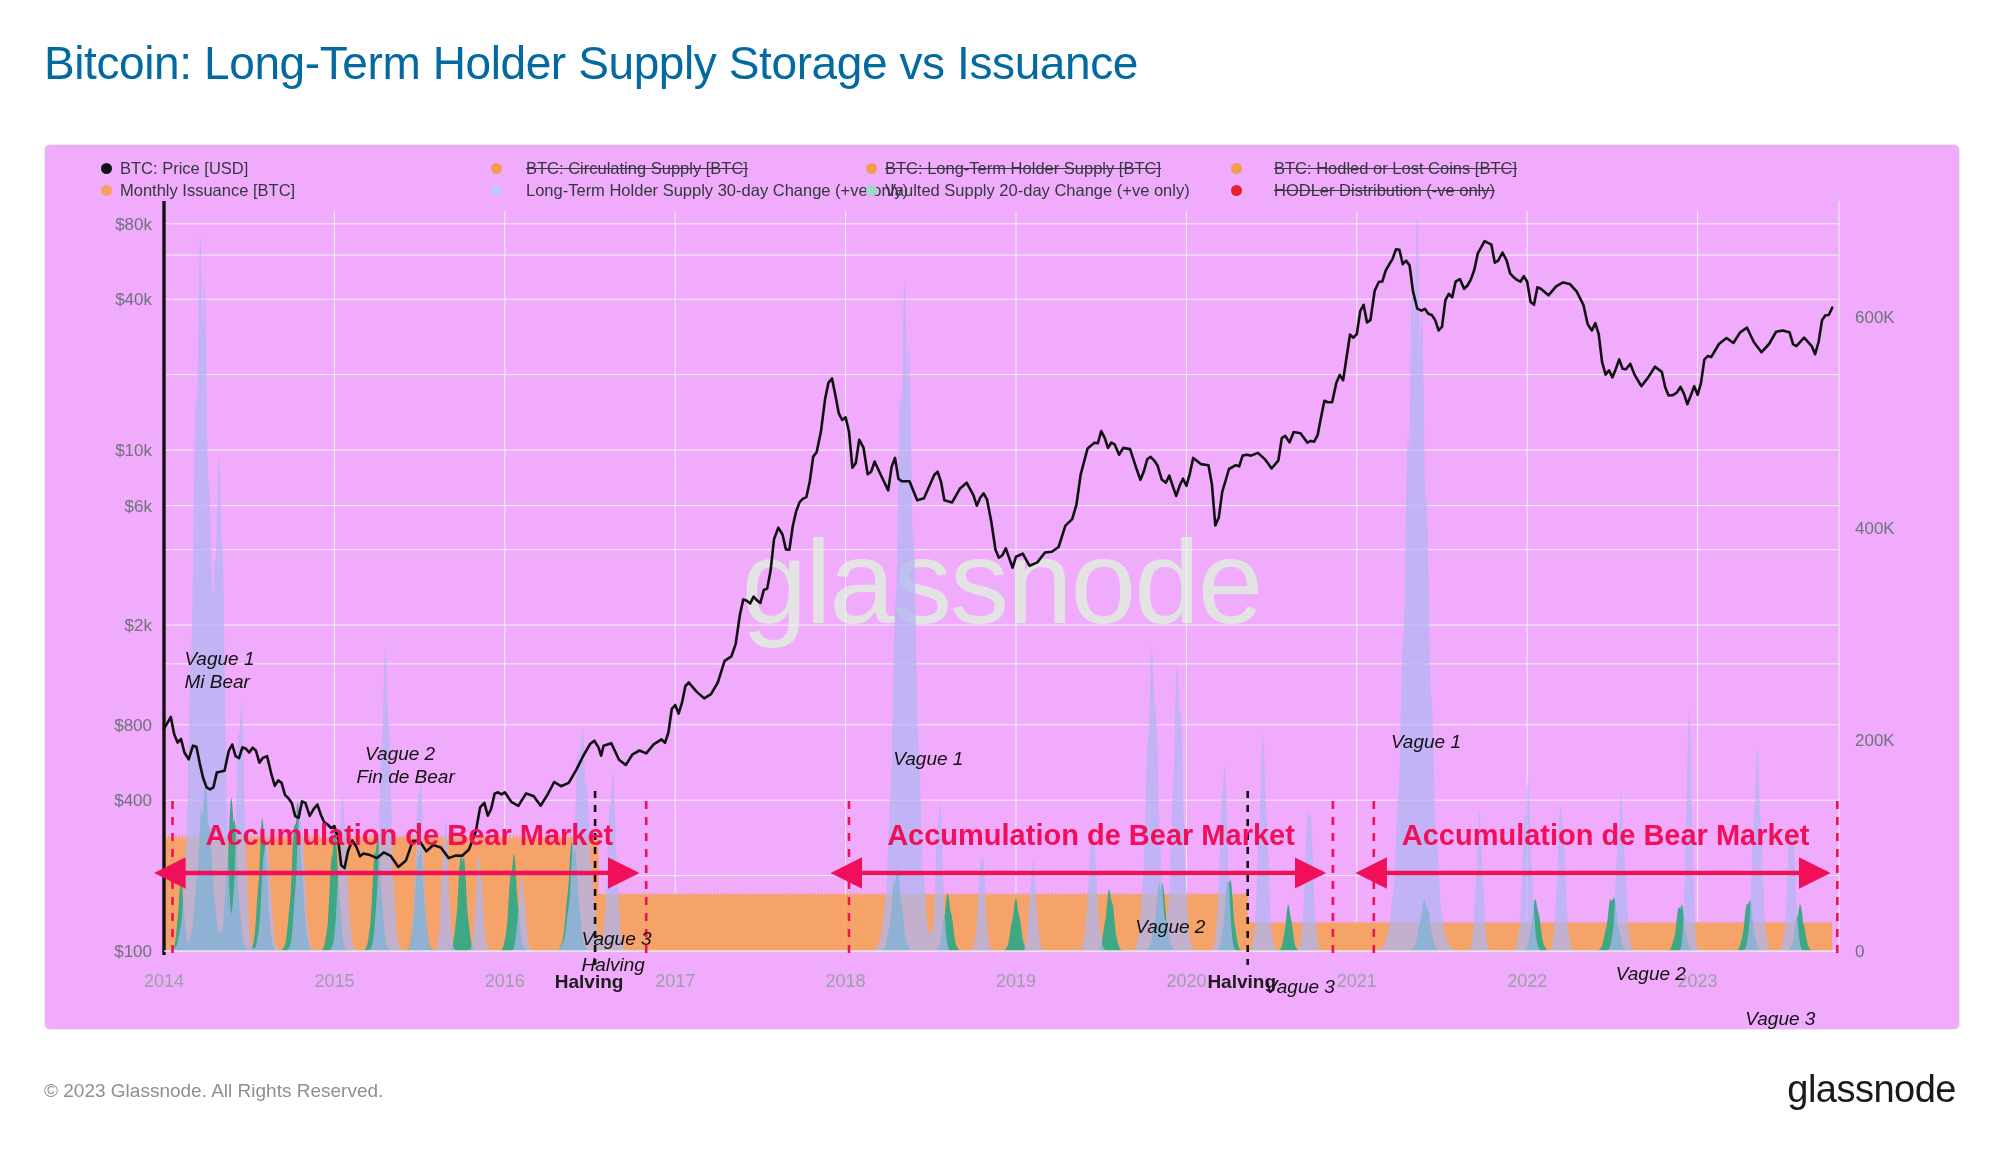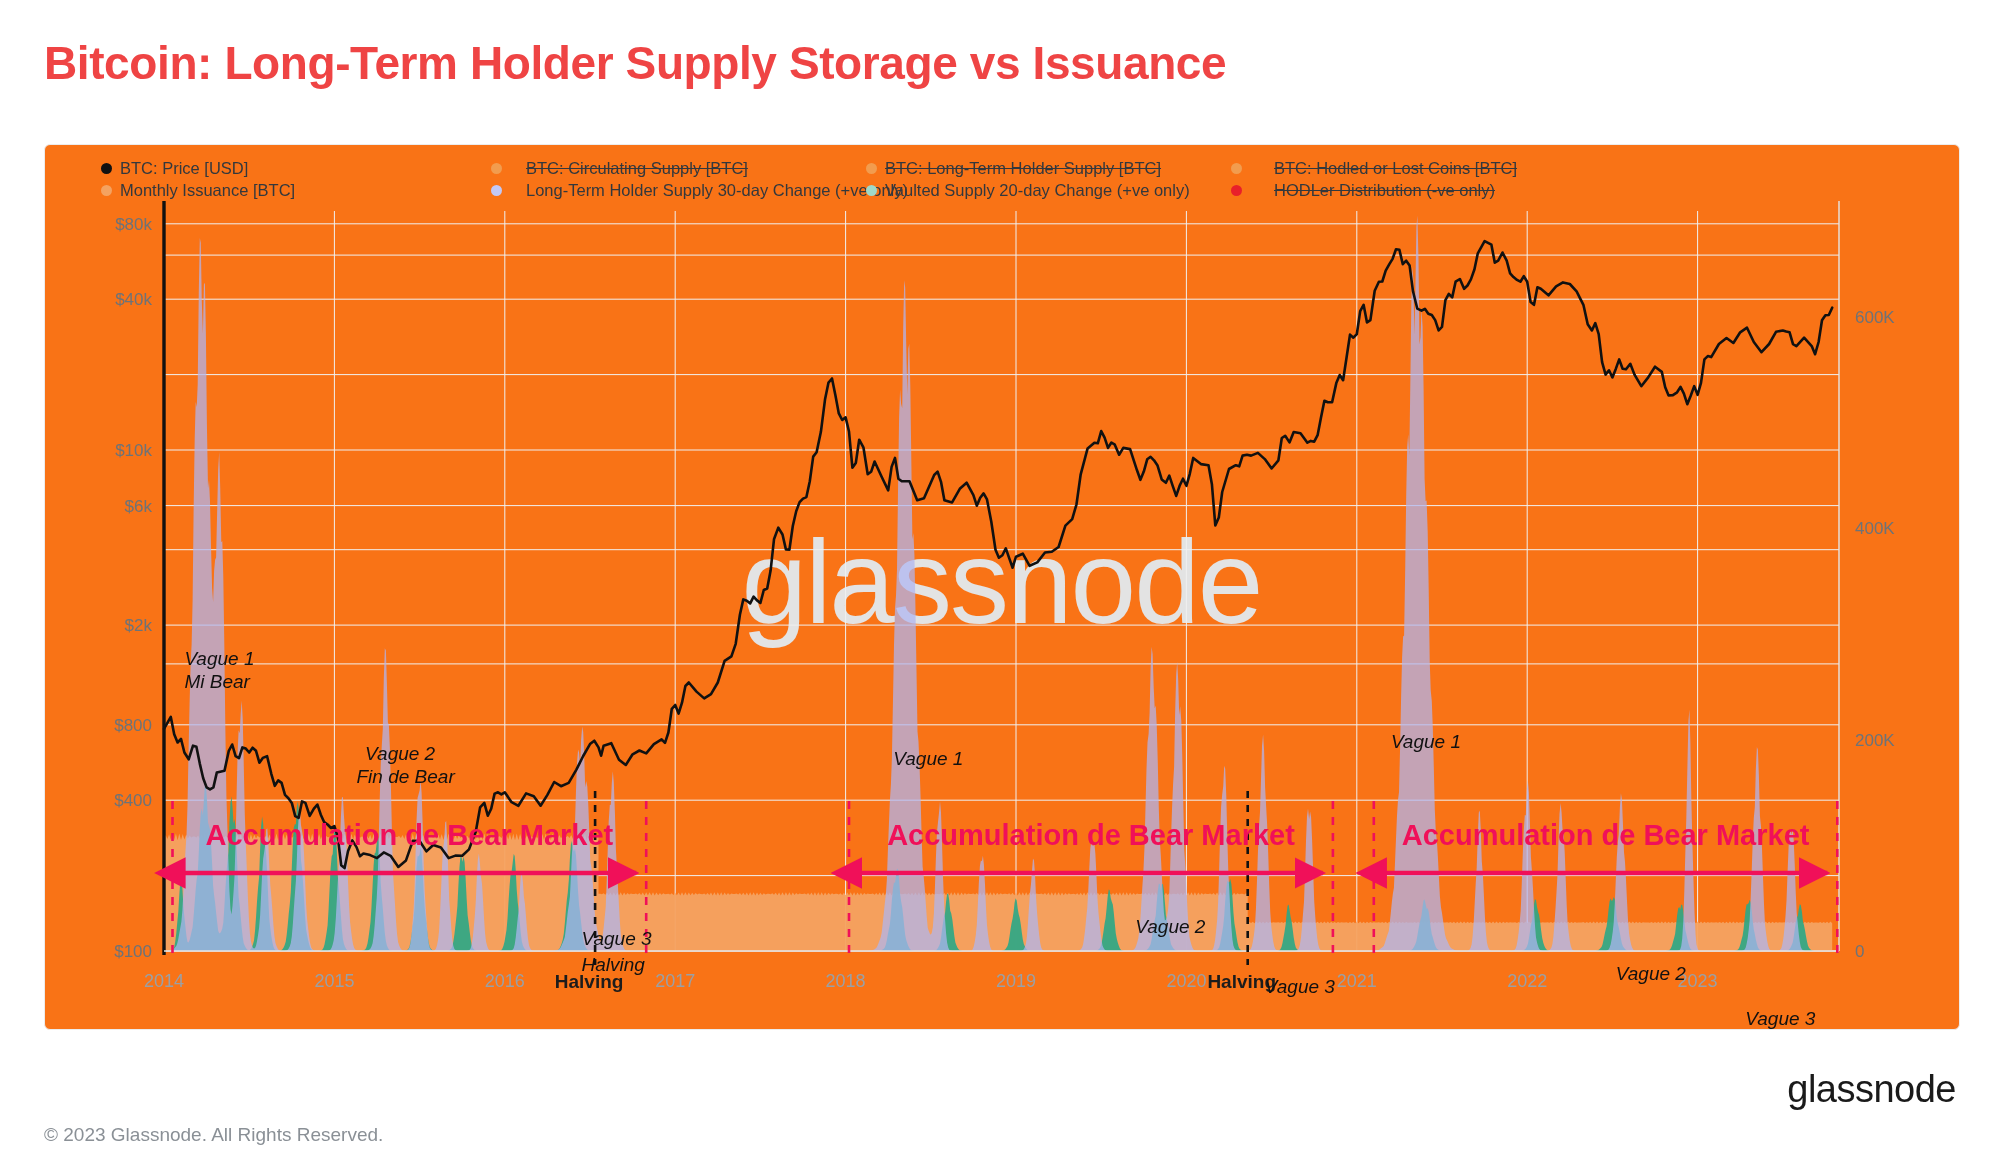--- a/index.html
+++ b/index.html
@@ -9,29 +9,29 @@
     background:#ffffff;
     font-family:"Liberation Sans","DejaVu Sans",sans-serif;
     overflow:hidden;
     -webkit-font-smoothing:antialiased;
   }
   .page{position:relative;width:2000px;height:1152px;}
 
   
   .title{
     position:absolute;left:44px;top:36px;
-    font-size:46px;font-weight:700;color:#ef4444;
+    font-size:46px;font-weight:400;color:#0369a1;
     letter-spacing:-0.4px;white-space:nowrap;
   }
 
   
   .card{
     position:absolute;left:44px;top:144px;
     width:1916px;height:886px;
-    background:#f97316;border:1px solid #ececec;border-radius:6px;
+    background:#f0abfc;border:1px solid #ececec;border-radius:6px;
     box-sizing:border-box;
   }
 
   
   .legend{
     position:absolute;left:56px;top:14px;width:1800px;
     display:flex;flex-wrap:wrap;
   }
   .legend-row{display:flex;width:100%;margin-bottom:3px;}
   .legend-item{display:flex;align-items:center;font-size:16.5px;color:#33383d;}
@@ -57,21 +57,21 @@
   .ann{font-size:19px;fill:#111;font-style:italic;font-family:"Liberation Sans",sans-serif;}
   .accum{font-size:29px;font-weight:700;fill:#f01059;font-family:"Liberation Sans",sans-serif;}
   .wmark{
     font-size:118px;font-weight:400;fill:#e3e3e3;
     font-family:"Liberation Sans",sans-serif;letter-spacing:-2px;
   }
 
   
   .footer-left{
     position:absolute;left:44px;top:1080px;
-    font-size:19px;color:#8a9096;margin-top:44px;
+    font-size:19px;color:#8a9096;
   }
   .footer-logo{
     position:absolute;right:44px;top:1068px;
     font-size:38px;color:#1a1a1a;letter-spacing:-0.5px;
     font-family:"Liberation Sans",sans-serif;
   }
 </style>
 </head>
 <body>
 

